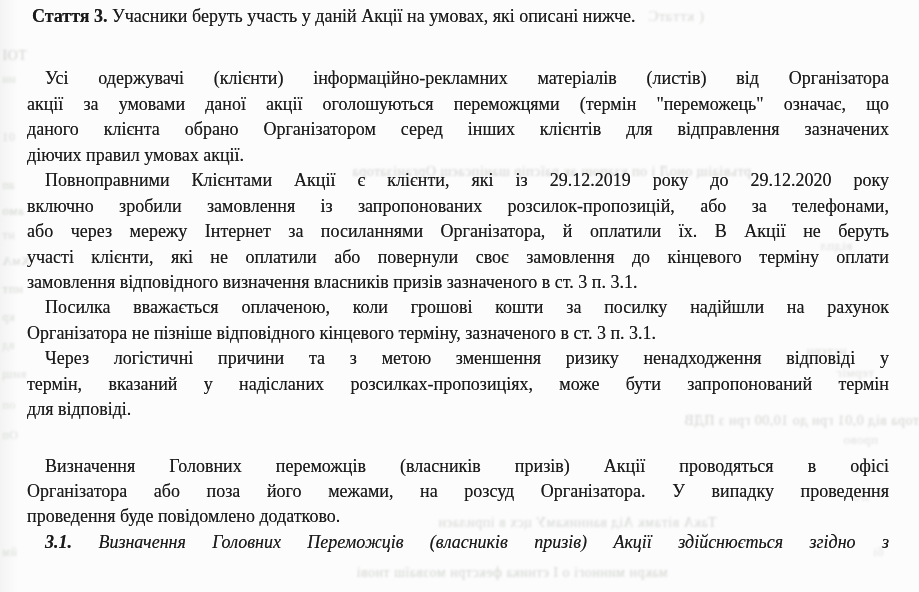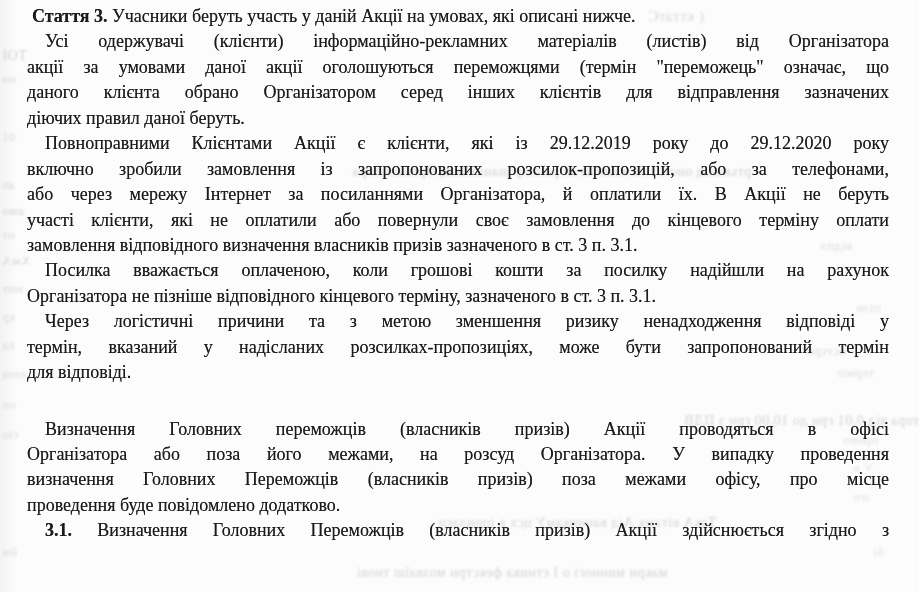--- a/index.html
+++ b/index.html
@@ -87,33 +87,32 @@
       <div class="ghost" style="left: 843px; top: 432px; font-size: 13px; opacity: 0.3;">прово</div>
       <div class="ghost" style="left: 853px; top: 460px; font-size: 13px; opacity: 0.28;">У в</div>
       <div class="ghost" style="left: 853px; top: 490px; font-size: 12px; opacity: 0.28;">зго</div>
       <div class="ghost" style="left: 438px; top: 515px; font-size: 14px; opacity: 0.38;">ТакА вітамк Аід ванникамУ цсх в іприлаєн</div>
       <div class="ghost" style="left: 2px; top: 545px; font-size: 12px; opacity: 0.3;">йм</div>
       <div class="ghost" style="left: 873px; top: 545px; font-size: 12px; opacity: 0.28;">бі</div>
       <div class="ghost" style="left: 356px; top: 565px; font-size: 14px; opacity: 0.4;">макрн минногі о І єтника фекстрн мозваїш тнові</div>
     </div>
   <div class="text-layer">
       <div class="text-line justify-off" style="text-indent: 5px;"><span class="bold-lead">Стаття 3.</span><span> Учасники беруть участь у даній Акції на умовах, які описані нижче.</span></div>
-      <div class="text-line" style="text-indent: 18px;"><span>Усі одержувачі (клієнти) інформаційно-рекламних матеріалів (листів) від Організатора</span></div>
+      <div class="text-line" style="text-indent: 18px; margin-top: 37px;"><span>Усі одержувачі (клієнти) інформаційно-рекламних матеріалів (листів) від Організатора</span></div>
       <div class="text-line"><span>акції за умовами даної акції оголошуються переможцями (термін "переможець" означає, що</span></div>
       <div class="text-line"><span>даного клієнта обрано Організатором серед інших клієнтів для відправлення зазначених</span></div>
-      <div class="text-line justify-off"><span>діючих правил даної беруть.</span></div>
+      <div class="text-line justify-off"><span>діючих правил умовах акції.</span></div>
       <div class="text-line" style="text-indent: 18px;"><span>Повноправними Клієнтами Акції є клієнти, які із 29.12.2019 року до 29.12.2020 року</span></div>
       <div class="text-line"><span>включно зробили замовлення із запропонованих розсилок-пропозицій, або за телефонами,</span></div>
       <div class="text-line"><span>або через мережу Інтернет за посиланнями Організатора, й оплатили їх. В Акції не беруть</span></div>
       <div class="text-line"><span>участі клієнти, які не оплатили або повернули своє замовлення до кінцевого терміну оплати</span></div>
       <div class="text-line justify-off"><span>замовлення відповідного визначення власників призів зазначеного в ст. 3 п. 3.1.</span></div>
       <div class="text-line" style="text-indent: 18px;"><span>Посилка вважається оплаченою, коли грошові кошти за посилку надійшли на рахунок</span></div>
       <div class="text-line justify-off"><span>Організатора не пізніше відповідного кінцевого терміну, зазначеного в ст. 3 п. 3.1.</span></div>
       <div class="text-line" style="text-indent: 18px;"><span>Через логістичні причини та з метою зменшення ризику ненадходження відповіді у</span></div>
       <div class="text-line"><span>термін, вказаний у надісланих розсилках-пропозиціях, може бути запропонований термін</span></div>
       <div class="text-line justify-off"><span>для відповіді.</span></div>
       <div class="text-line" style="text-indent: 18px; margin-top: 31px;"><span>Визначення Головних переможців (власників призів) Акції проводяться в офісі</span></div>
       <div class="text-line"><span>Організатора або поза його межами, на розсуд Організатора. У випадку проведення</span></div>
-      <div class="text-line"><span>визначення Головних Переможців (власників призів) поза межами офісу, про місце</span></div>
       <div class="text-line justify-off"><span>проведення буде повідомлено додатково.</span></div>
-      <div class="text-line" style="text-indent: 18px;"><span class="bold-lead">3.1.</span><span> Визначення Головних Переможців (власників призів) Акції здійснюється згідно з</span></div>
+      <div class="text-line" style="text-indent: 18px; font-style: italic;"><span class="bold-lead">3.1.</span><span> Визначення Головних Переможців (власників призів) Акції здійснюється згідно з</span></div>
     </div>
 </div>
 
 </body></html>

